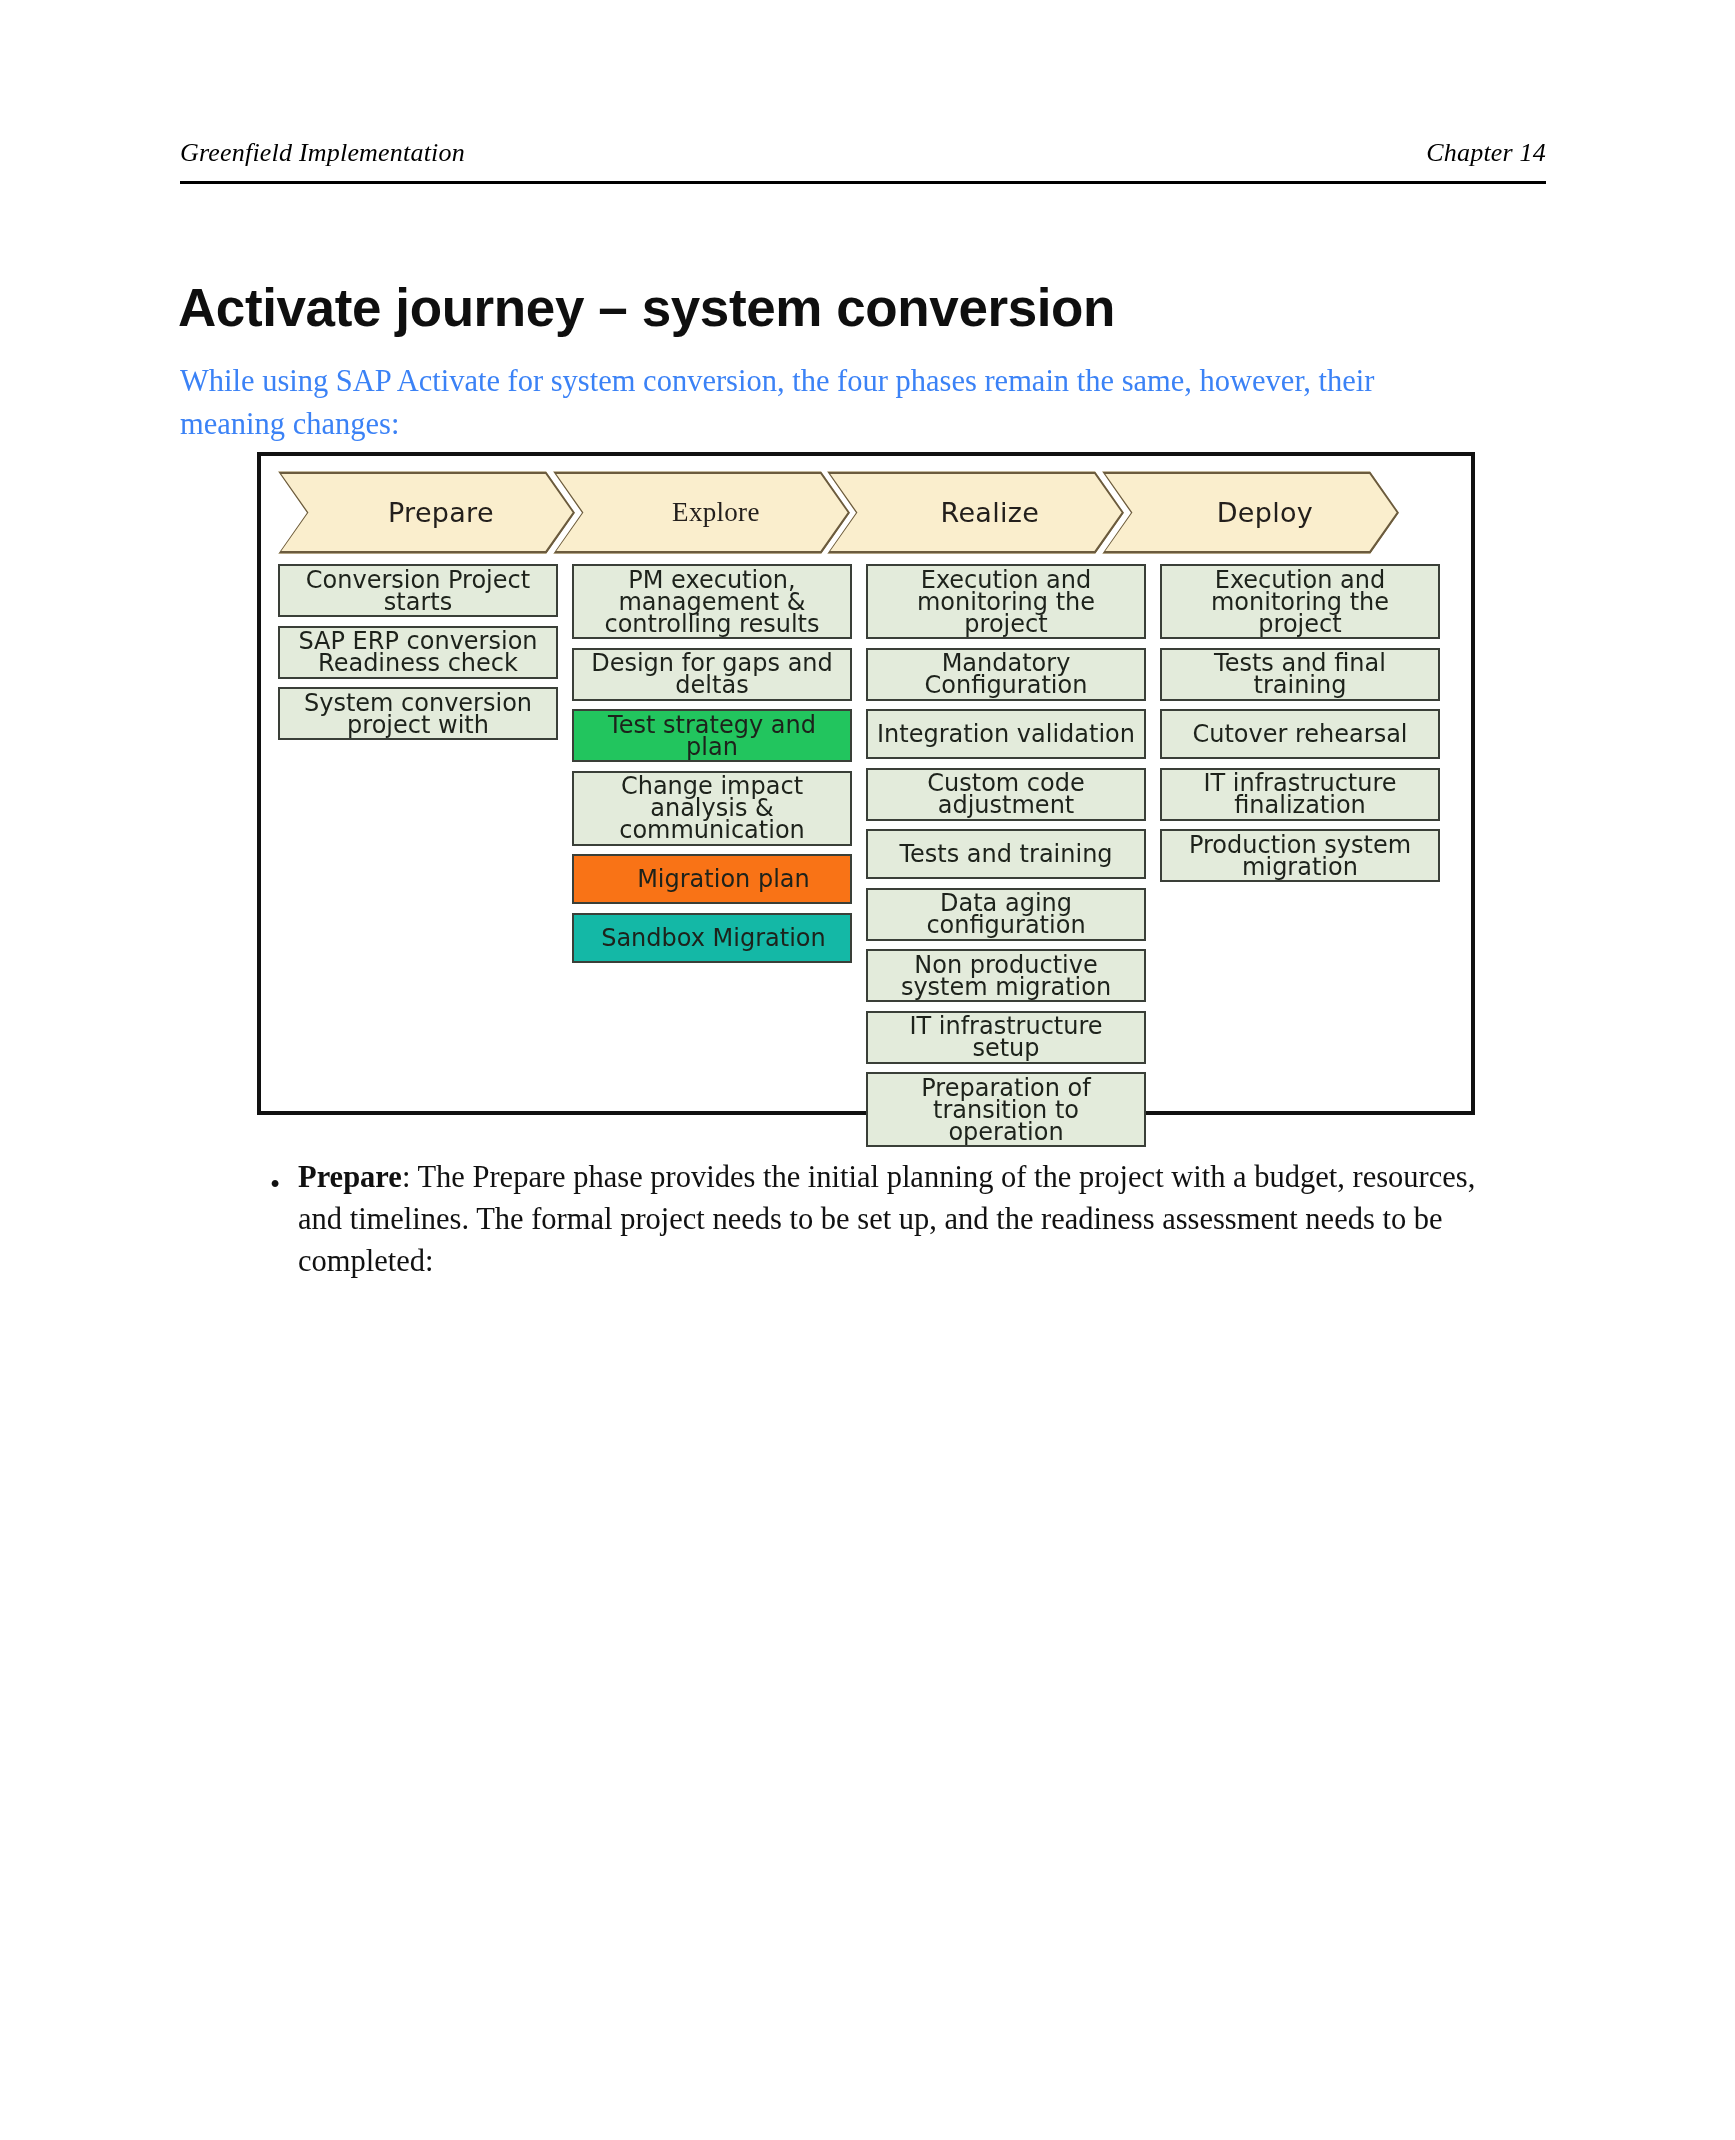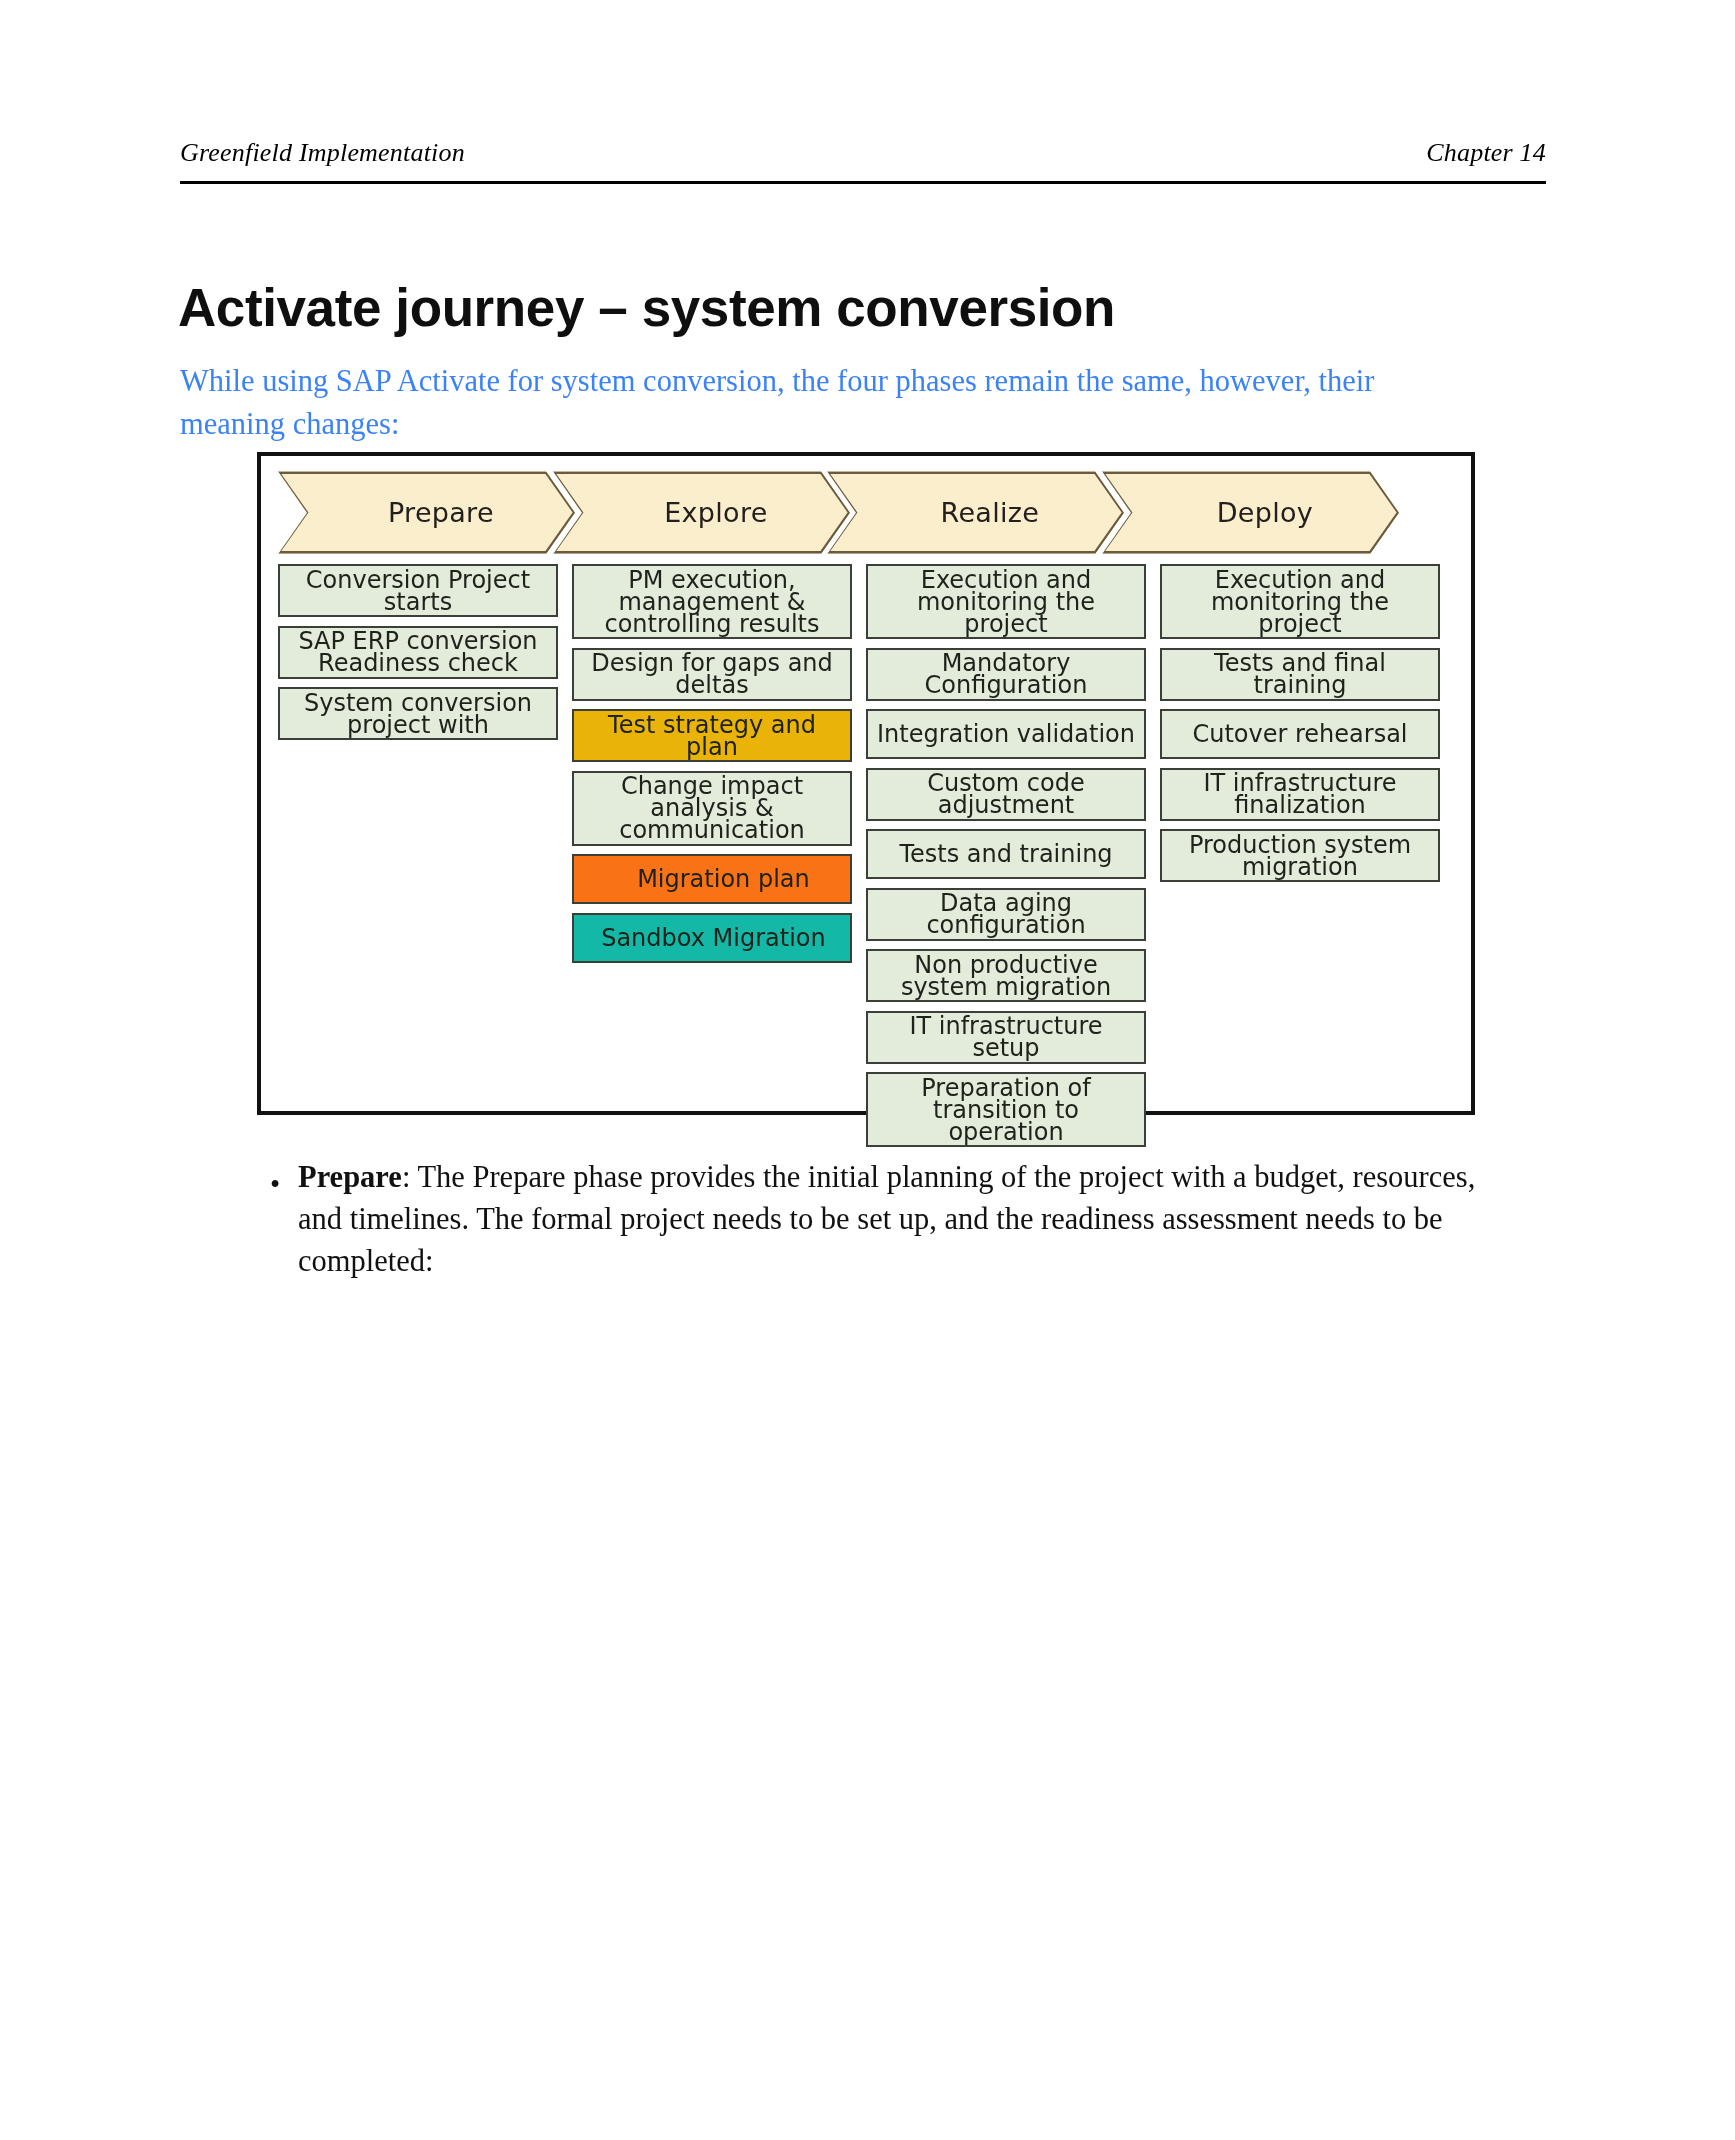--- a/index.html
+++ b/index.html
@@ -221,21 +221,21 @@
     <div class="chevron chev-mid" style="left: 0px; width: 297px; background: rgb(250, 238, 205);">
           <svg class="chev-outline" viewBox="0 0 350 98" preserveAspectRatio="none">
             <polygon points="1,2 316,2 349,49 316,96 1,96 34,49" fill="none" stroke="#6B5B3E" stroke-width="3"></polygon>
           </svg>
           <span class="chev-label" style="transform: translateX(14.4px);">Prepare</span>
         </div>
         <div class="chevron chev-mid" style="left: 275px; width: 297px; background: rgb(250, 238, 205);">
           <svg class="chev-outline" viewBox="0 0 350 98" preserveAspectRatio="none">
             <polygon points="1,2 316,2 349,49 316,96 1,96 34,49" fill="none" stroke="#6B5B3E" stroke-width="3"></polygon>
           </svg>
-          <span class="chev-label" style="transform: translateX(14.4px);">Explore</span>
+          <span class="chev-label" style="transform: translateX(14.4px); font-family: Liberation Serif, serif;">Explore</span>
         </div>
         <div class="chevron chev-mid" style="left: 824px; width: 297px; background: rgb(250, 238, 205);">
           <svg class="chev-outline" viewBox="0 0 350 98" preserveAspectRatio="none">
             <polygon points="1,2 316,2 349,49 316,96 1,96 34,49" fill="none" stroke="#6B5B3E" stroke-width="3"></polygon>
           </svg>
           <span class="chev-label" style="transform: translateX(14.4px);">Deploy</span>
         </div>
         <div class="chevron chev-mid" style="left: 549px; width: 297px; background: rgb(250, 238, 205);">
           <svg class="chev-outline" viewBox="0 0 350 98" preserveAspectRatio="none">
             <polygon points="1,2 316,2 349,49 316,96 1,96 34,49" fill="none" stroke="#6B5B3E" stroke-width="3"></polygon>
@@ -247,21 +247,21 @@
     <div class="columns">
 
     <div class="column" style="left: 0px; width: 280px;">
           <div class="task-box" style="background: rgb(227, 235, 219); border-color: rgb(58, 63, 56);">Conversion Project starts</div>
           <div class="task-box" style="background: rgb(227, 235, 219); border-color: rgb(58, 63, 56);">SAP ERP conversion Readiness check</div>
           <div class="task-box" style="background: rgb(227, 235, 219); border-color: rgb(58, 63, 56);">System conversion project with</div>
         </div>
         <div class="column" style="left: 294px; width: 280px;">
           <div class="task-box" style="background: rgb(227, 235, 219); border-color: rgb(58, 63, 56);">PM execution, management &amp; controlling results</div>
           <div class="task-box" style="background: rgb(227, 235, 219); border-color: rgb(58, 63, 56);">Design for gaps and deltas</div>
-          <div class="task-box" style="background: #eab308; border-color: rgb(58, 63, 56);">Test strategy and plan</div>
+          <div class="task-box" style="background: #22c55e; border-color: rgb(58, 63, 56);">Test strategy and plan</div>
           <div class="task-box" style="background: rgb(227, 235, 219); border-color: rgb(58, 63, 56);">Change impact analysis &amp; communication</div>
           <div class="task-box" style="background: #f97316; border-color: rgb(58, 63, 56); padding-left: 28px;">Migration plan</div>
           <div class="task-box" style="background: #14b8a6; border-color: rgb(58, 63, 56); padding-left: 8px;">Sandbox Migration</div>
         </div>
         <div class="column" style="left: 588px; width: 280px;">
           <div class="task-box" style="background: rgb(227, 235, 219); border-color: rgb(58, 63, 56);">Execution and monitoring the project</div>
           <div class="task-box" style="background: rgb(227, 235, 219); border-color: rgb(58, 63, 56);">Mandatory Configuration</div>
           <div class="task-box" style="background: rgb(227, 235, 219); border-color: rgb(58, 63, 56);">Integration validation</div>
           <div class="task-box" style="background: rgb(227, 235, 219); border-color: rgb(58, 63, 56);">Custom code adjustment</div>
           <div class="task-box" style="background: rgb(227, 235, 219); border-color: rgb(58, 63, 56);">Tests and training</div>

